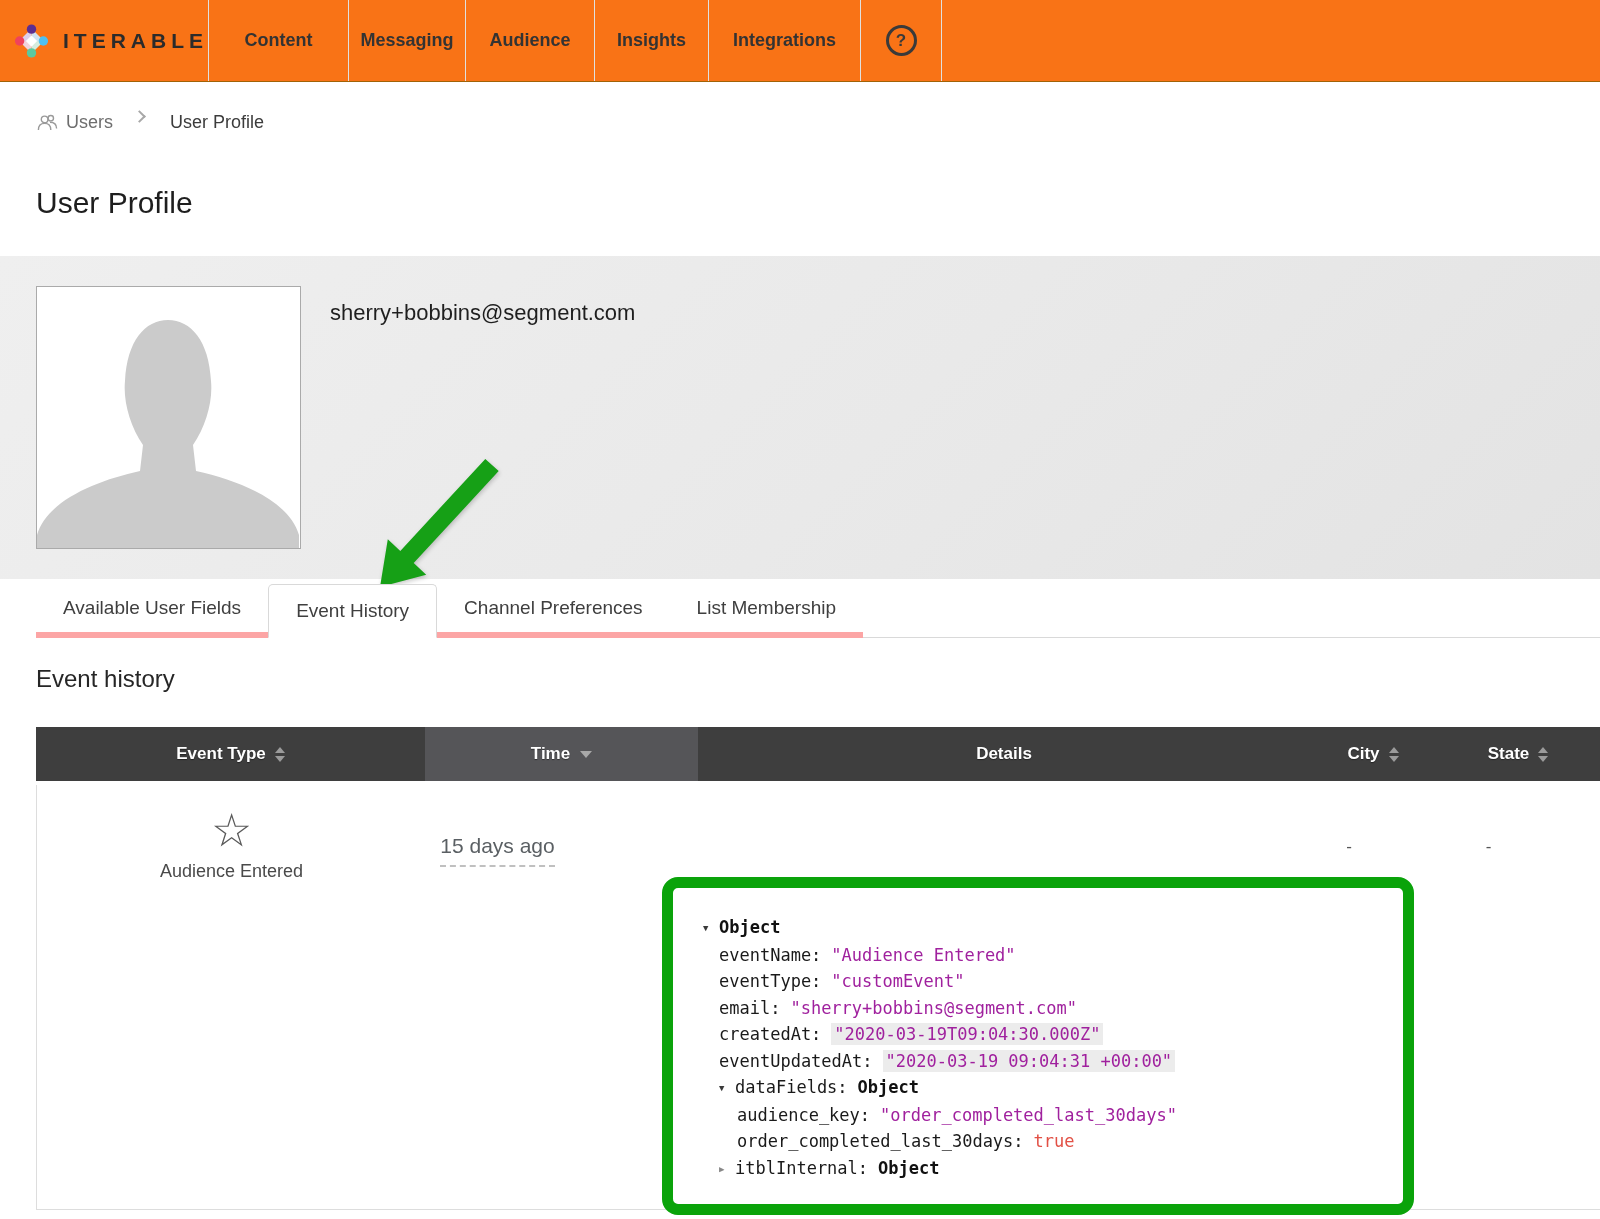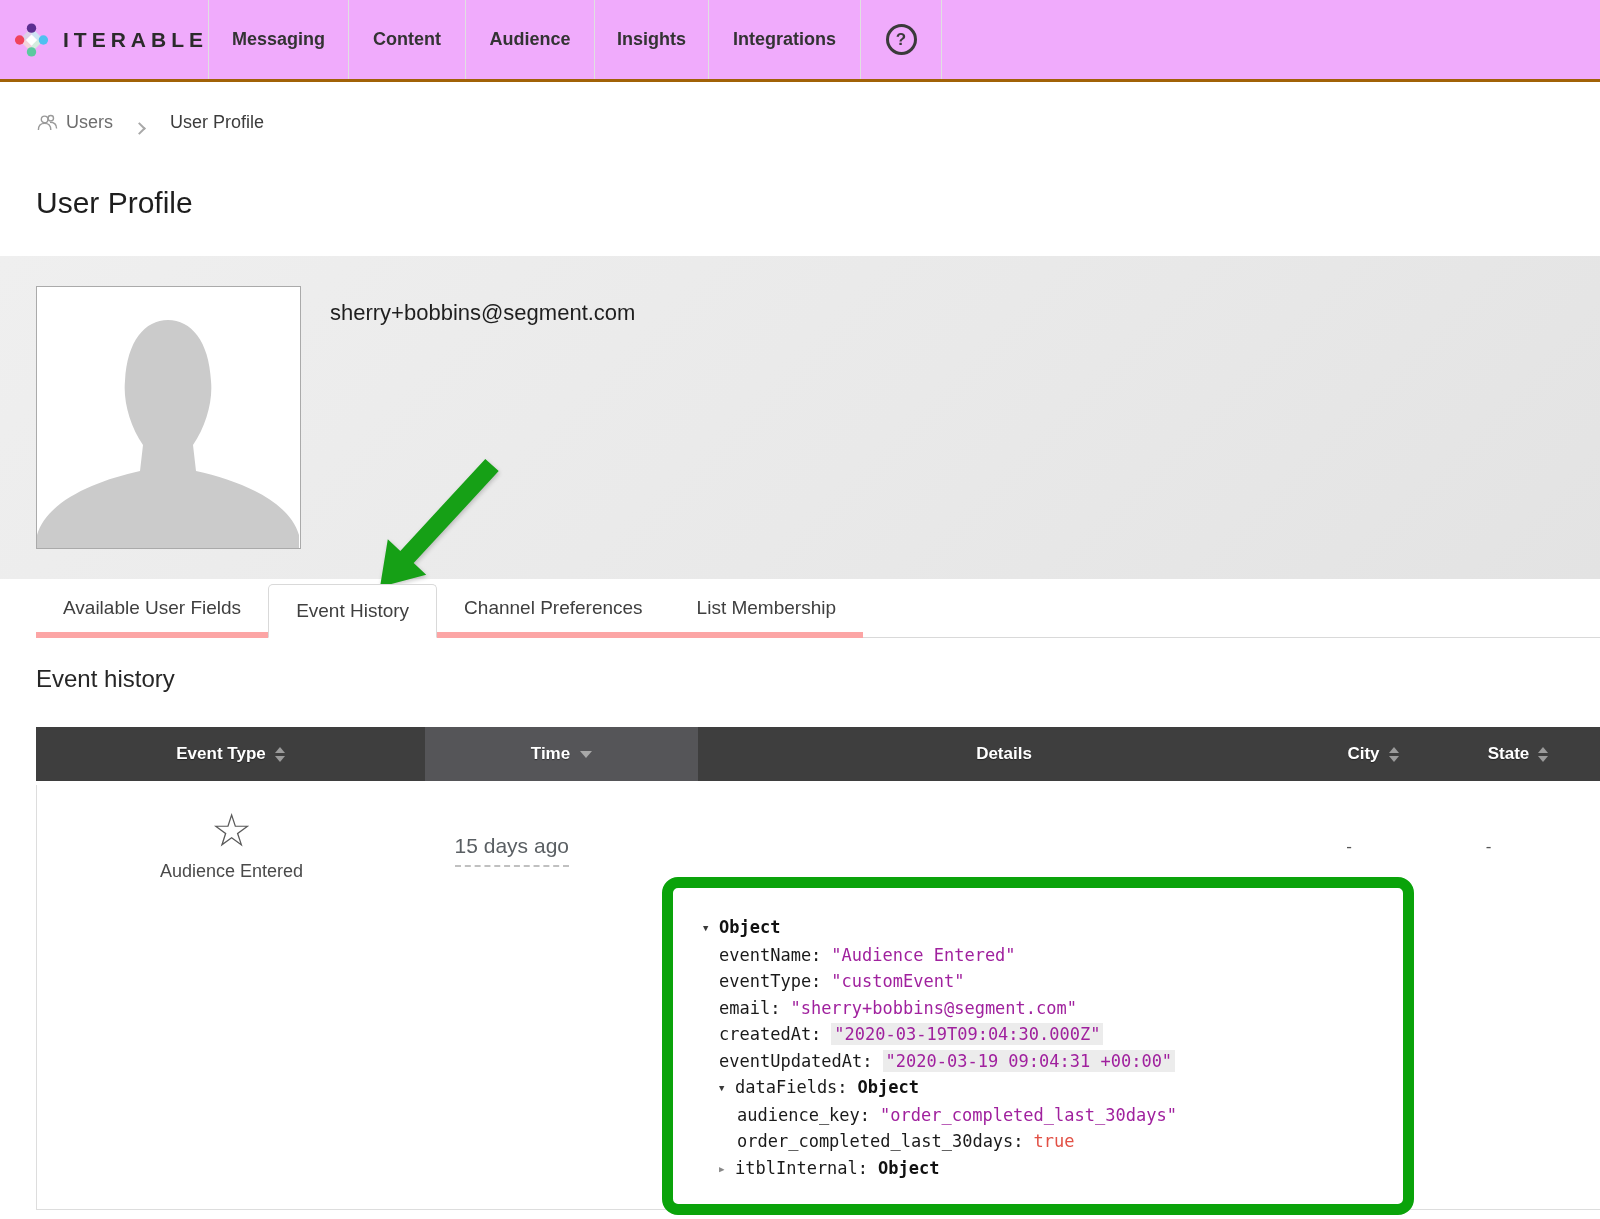--- a/index.html
+++ b/index.html
@@ -1,36 +1,36 @@
 <!DOCTYPE html>
 <html><head>
 <meta charset="utf-8">
 <style>
   * { margin:0; padding:0; box-sizing:border-box; }
   body { background:#fff; font-family:"Liberation Sans", sans-serif; }
   .screen { position:relative; width:1600px; height:1219px; background:#fff; overflow:hidden; }
 
   
   .topnav { position:absolute; left:0; top:0; width:1600px; height:82px;
-            background:#f0abfc; border-bottom:3px solid #a16207; display:flex; align-items:stretch; }
+            background:#f97316; border-bottom:1px solid #a16207; display:flex; align-items:stretch; }
   .brand { width:208px; display:flex; align-items:center; padding-left:14px; gap:14px; cursor:pointer; }
   .brand-name { font-size:21px; font-weight:bold; letter-spacing:5px; color:#2b2b2b; }
   .nav-item { display:flex; align-items:center; justify-content:center; padding:0 27px;
               border-left:1px solid #e0e0e0; font-size:18px; font-weight:bold; color:#333; cursor:pointer; }
   .nav-item:nth-child(2){ width:140px; } .nav-item:nth-child(3){ width:117px; }
   .nav-item:nth-child(4){ width:129px; } .nav-item:nth-child(5){ width:114px; }
   .nav-item:nth-child(6){ width:152px; }
   .nav-help { width:82px; display:flex; align-items:center; justify-content:center;
               border-left:1px solid #e0e0e0; border-right:1px solid #e0e0e0; cursor:pointer; }
   .help-circle { width:31px; height:31px; border:3px solid #3a3a3a; border-radius:50%;
                  display:flex; align-items:center; justify-content:center;
                  font-size:17px; font-weight:bold; color:#3a3a3a; }
 
   
-  .breadcrumb { position:absolute; left:36px; top:112px; display:flex; align-items:flex-end; gap:12px; }
+  .breadcrumb { position:absolute; left:36px; top:112px; display:flex; align-items:flex-start; gap:12px; }
   .crumb-users { display:flex; align-items:center; gap:7px; color:#6e6e6e; font-size:18px; cursor:pointer; }
   .crumb-chevron { width:9px; height:9px; border-top:2px solid #a8a8a8; border-right:2px solid #a8a8a8;
                    transform:rotate(45deg); margin:0 14px 0 10px; }
   .crumb-current { color:#3c3c3c; font-size:18px; }
 
   
   .page-title { position:absolute; left:36px; top:186px; font-size:30px; font-weight:500; color:#1e1e1e; }
 
   
   .hero { position:absolute; left:0; top:237px; width:1600px; height:323px;
@@ -67,21 +67,21 @@
   .tri-down { width:0; height:0; border-left:5px solid transparent; border-right:5px solid transparent;
               border-top:6px solid #9b9b9b; }
   .tri-down.big { border-left-width:6px; border-right-width:6px; border-top-width:7px; border-top-color:#a8a8a8; margin-left:10px; }
 
   .trow { position:absolute; left:36px; right:0; top:785px; height:425px; background:#fff;
           border-left:1px solid #ddd; border-bottom:1px solid #ddd; display:grid;
           grid-template-columns:389px 273px 612px 126px 1fr; }
   .cell-event { display:flex; flex-direction:column; align-items:center; padding-top:22px; }
   .star { font-size:46px; line-height:46px; color:#5a5a5a; font-family:"DejaVu Sans", sans-serif; }
   .event-name { margin-top:8px; font-size:18px; color:#4a4a4a; }
-  .cell-time { display:flex; justify-content:flex-end; padding-top:49px; padding-right:130px; }
+  .cell-time { display:flex; justify-content:center; padding-top:49px; padding-right:130px; }
   .time-link { font-size:21px; color:#5a5f63; border-bottom:2px dashed #c0c0c0; padding-bottom:7px;
                cursor:pointer; height:fit-content; }
   .cell-dash { display:flex; justify-content:center; padding-top:52px; font-size:17px; color:#555; }
   .cell-dash.city { padding-right:50px; } .cell-dash.state { padding-right:60px; }
 
   
   .json-box { position:absolute; left:662px; top:877px; width:752px; height:338px;
               border:11px solid #0aa30a; border-radius:16px; background:#fff;
               padding:26px 14px 0 30px; font-family:"DejaVu Sans Mono", monospace;
               font-size:17px; line-height:26.5px; color:#1a1a1a; overflow:hidden; }
@@ -109,22 +109,22 @@
         <polygon points="8,28 28,48 28,28" fill="#f2d4dc"></polygon>
         <polygon points="48,28 28,48 28,28" fill="#d5ecdf"></polygon>
         <polygon points="28,19 19,28 28,37 37,28" fill="#ffffff"></polygon>
         <circle cx="28" cy="9" r="7.5" fill="#5c2e91"></circle>
         <circle cx="9" cy="28" r="7.5" fill="#f0435c"></circle>
         <circle cx="47" cy="28" r="7.5" fill="#4fc0f0"></circle>
         <circle cx="28" cy="47" r="7.5" fill="#5bc99f"></circle>
       </svg>
       <span class="brand-name">ITERABLE</span>
     </div>
+    <div class="nav-item">Content</div>
     <div class="nav-item">Messaging</div>
-    <div class="nav-item">Content</div>
     <div class="nav-item">Audience</div>
     <div class="nav-item">Insights</div>
     <div class="nav-item">Integrations</div>
     <div class="nav-help">
       <span class="help-circle">?</span>
     </div>
   </div>
 
   <div class="breadcrumb">
     <span class="crumb-users">

